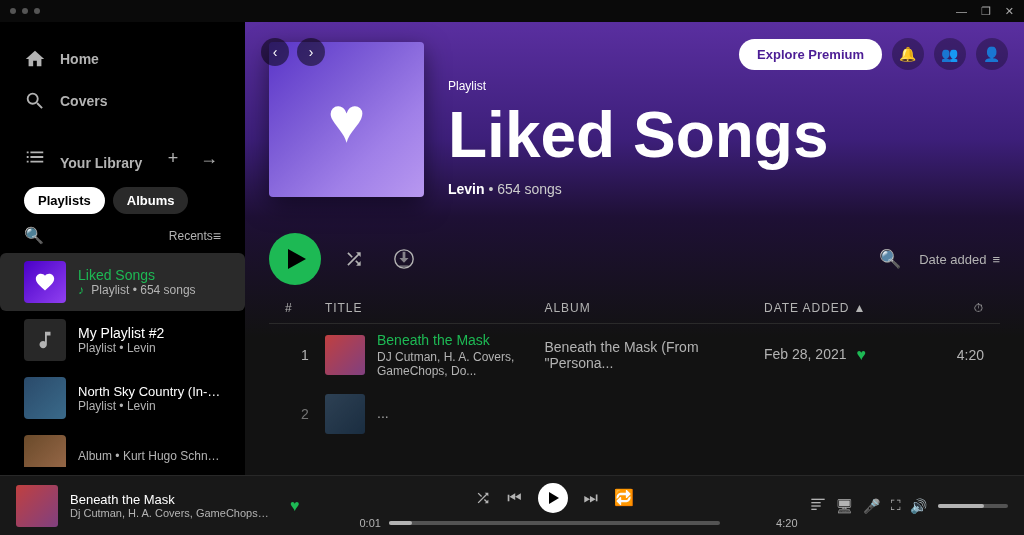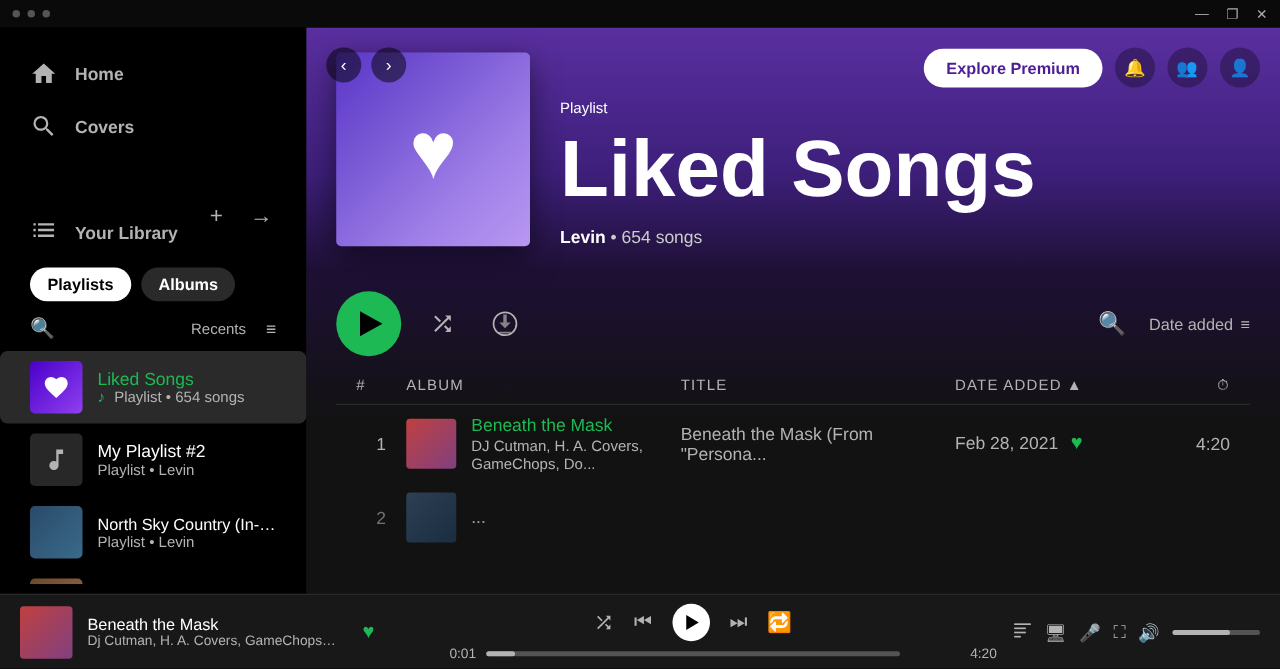--- a/index.html
+++ b/index.html
@@ -75,27 +75,26 @@
     }
     .library-header {
       display: flex;
       align-items: center;
       padding: 8px 12px;
       color: #b3b3b3;
       cursor: pointer;
     }
     .library-header-left {
       display: flex;
-      align-items: center;
+      align-items: flex-end;
       gap: 14px;
       flex: 1;
       font-size: 14px;
       font-weight: 600;
       color: #b3b3b3;
-      margin-top: 27px;
     }
     .library-header-right {
       display: flex;
       gap: 12px;
       align-items: center;
     }
     .icon-btn {
       color: #b3b3b3;
       font-size: 18px;
       cursor: pointer;
@@ -133,21 +132,21 @@
     .library-search-row {
       display: flex;
       align-items: center;
       justify-content: space-between;
       padding: 4px 12px;
       color: #b3b3b3;
     }
     .recents-btn {
       display: flex;
       align-items: center;
-      gap: 16px;
+      gap: 0;
       font-size: 12px;
       color: #b3b3b3;
       cursor: pointer;
     }
 
     .library-items {
       overflow-y: auto;
       flex: 1;
       padding: 4px 0;
     }
@@ -683,22 +682,22 @@
           <button class="ctrl-icon-btn">🔍</button>
           <div class="date-added-ctrl">
             <span>Date added</span>
             <span>≡</span>
           </div>
         </div>
       </div>
 
       <div class="table-header">
         <span>#</span>
+        <span>Title</span>
         <span>Album</span>
-        <span>Title</span>
         <span style="display:flex;align-items:center;gap:4px;">
           <span>Date added</span>
           <span>▲</span>
         </span>
         <span style="text-align:right;">⏱</span>
       </div>
 
       <div class="table-row">
         <span class="row-num">1</span>
         <div class="row-title-block">

